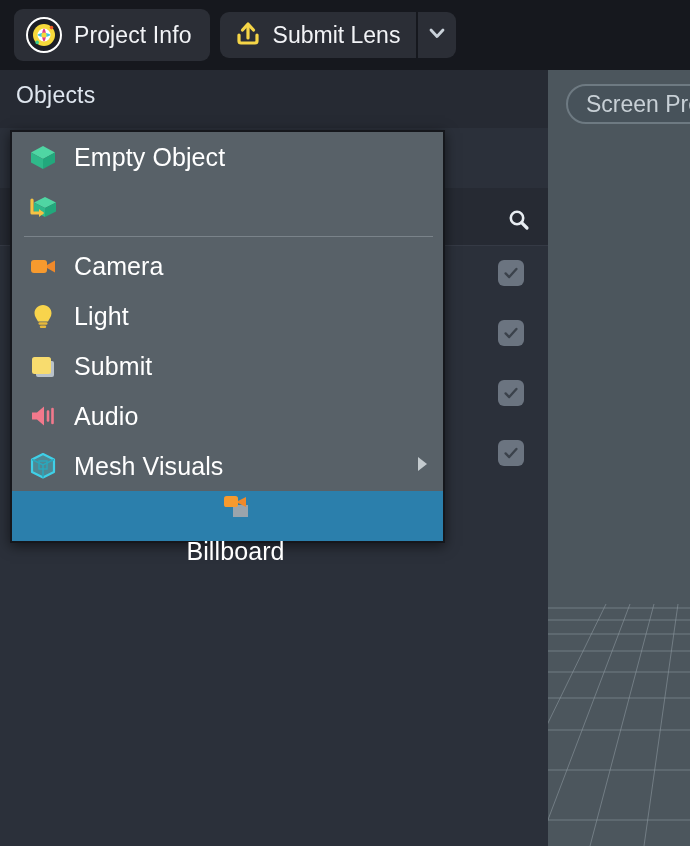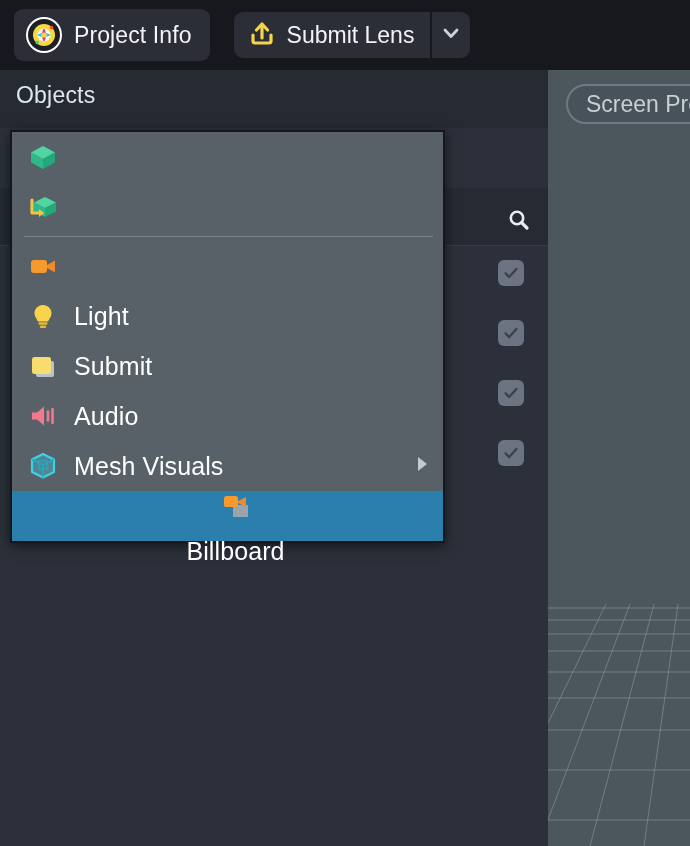--- a/index.html
+++ b/index.html
@@ -19,21 +19,21 @@
     display:flex; align-items:center; padding-left:14px; gap:10px;
   }
   .tb-btn {
     height:52px; border-radius:9px; background:#2b2e36;
     display:flex; align-items:center; gap:12px;
     padding:0 18px 0 12px; cursor:pointer;
   }
   .tb-btn .tb-label {
     color:#f2f3f6; font-size:23px; letter-spacing:.1px; white-space:nowrap;
   }
-  .submit-group { display:flex; align-items:stretch; height:46px;margin-left:14px; }
+  .submit-group { display:flex; align-items:stretch; height:46px; }
   .submit-main {
     background:#2b2e36; border-radius:9px 0 0 9px;
     display:flex; align-items:center; gap:11px; padding:0 16px 0 14px; cursor:pointer;
   }
   .submit-main .tb-label { color:#f2f3f6; font-size:23px; white-space:nowrap; }
   .submit-sep { width:2px; background:#16181e; }
   .submit-caret {
     background:#2b2e36; border-radius:0 9px 9px 0;
     width:38px; display:flex; align-items:center; justify-content:center; cursor:pointer;
   }
@@ -232,39 +232,41 @@
   </div>
 
   <div class="ctx-menu">
 
     <div class="ctx-item">
       <svg class="ctx-icon" viewBox="0 0 30 30">
         <path d="M15 4 L27 10.5 L15 17 L3 10.5 Z" fill="#4fd6a3"></path>
         <path d="M3 10.5 L15 17 L15 27 L3 20.5 Z" fill="#2fb98a"></path>
         <path d="M27 10.5 L15 17 L15 27 L27 20.5 Z" fill="#22a87c"></path>
       </svg>
+      <span class="ctx-label">Empty Object</span>
     </div>
 
     <div class="ctx-item">
       <svg class="ctx-icon" viewBox="0 0 30 30">
         <path d="M17 5 L28 10.5 L17 16 L6 10.5 Z" fill="#4fd6a3"></path>
         <path d="M6 10.5 L17 16 L17 25 L6 19.5 Z" fill="#2fb98a"></path>
         <path d="M28 10.5 L17 16 L17 25 L28 19.5 Z" fill="#22a87c"></path>
         <path d="M4 8 L4 21 L14 21" fill="none" stroke="#f5c243" stroke-width="3.2" stroke-linecap="round" stroke-linejoin="round"></path>
         <path d="M11 17 L16 21 L11 25 Z" fill="#f5c243"></path>
       </svg>
     </div>
 
     <div class="ctx-sep"></div>
 
     <div class="ctx-item">
       <svg class="ctx-icon" viewBox="0 0 30 30">
         <rect x="3" y="9" width="16" height="13" rx="3" fill="#f79a2e"></rect>
         <path d="M19 14 L27 9.5 L27 21.5 L19 17 Z" fill="#f0892a"></path>
       </svg>
+      <span class="ctx-label">Camera</span>
     </div>
 
     <div class="ctx-item">
       <svg class="ctx-icon" viewBox="0 0 30 30">
         <path d="M15 4 C20 4 23.5 7.7 23.5 12.3 C23.5 16 21 18 20 20.5 L10 20.5 C9 18 6.5 16 6.5 12.3 C6.5 7.7 10 4 15 4 Z" fill="#f8d44c"></path>
         <rect x="10.5" y="21.2" width="9" height="2.6" rx="1.2" fill="#e8b93a"></rect>
         <rect x="11.8" y="24.5" width="6.4" height="2.4" rx="1.2" fill="#e8b93a"></rect>
       </svg>
       <span class="ctx-label">Light</span>
     </div>

